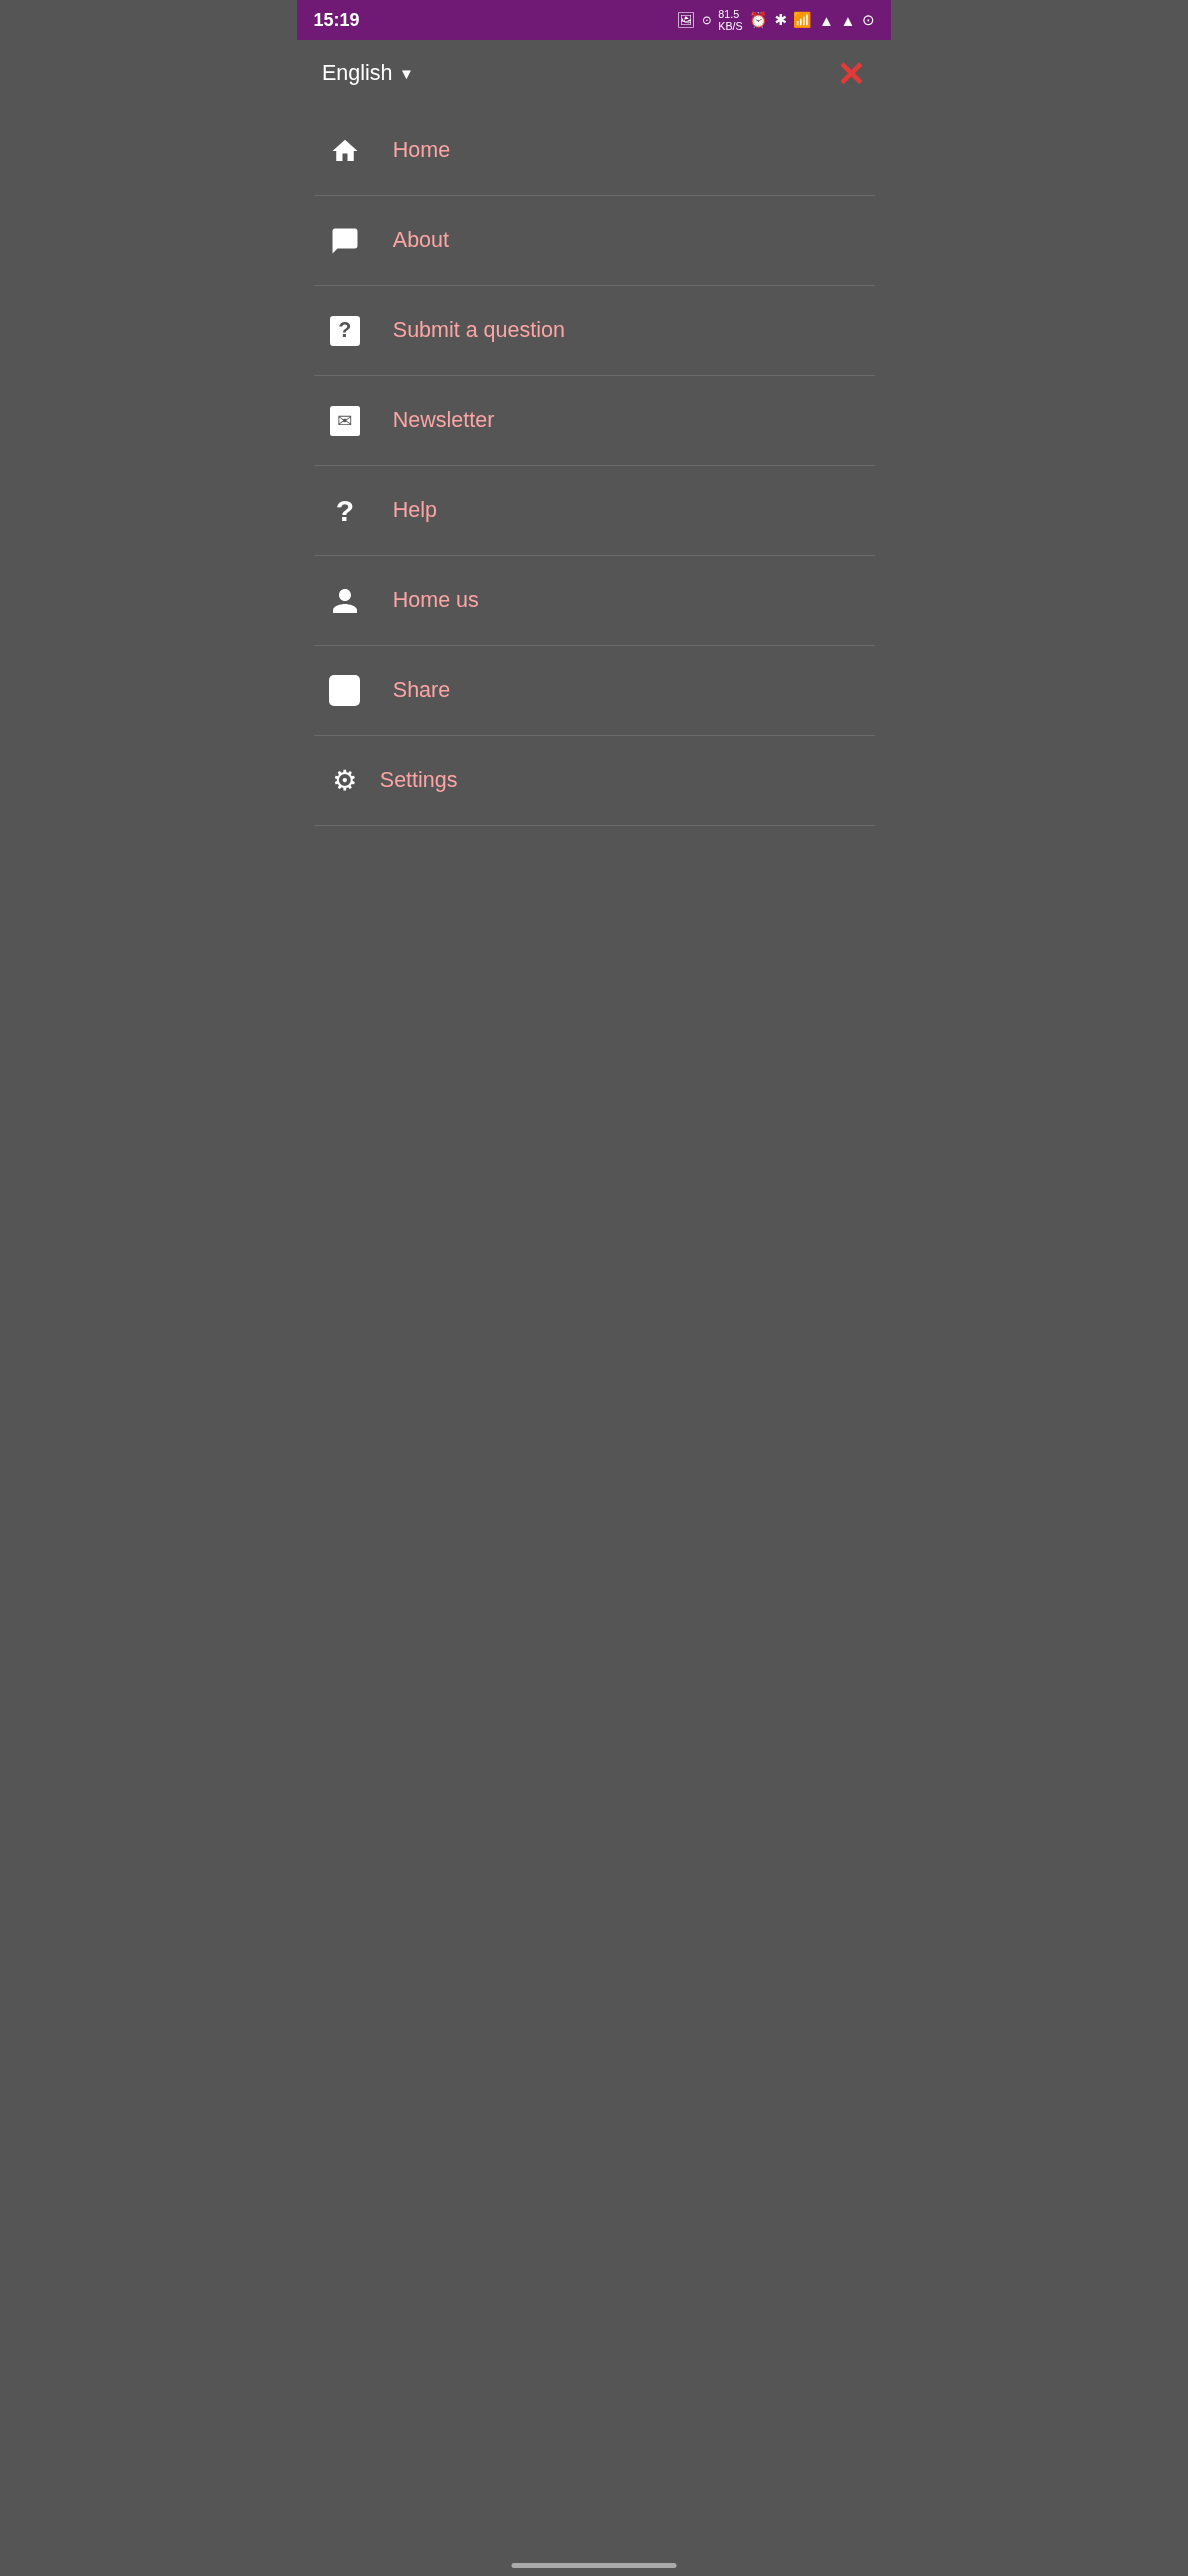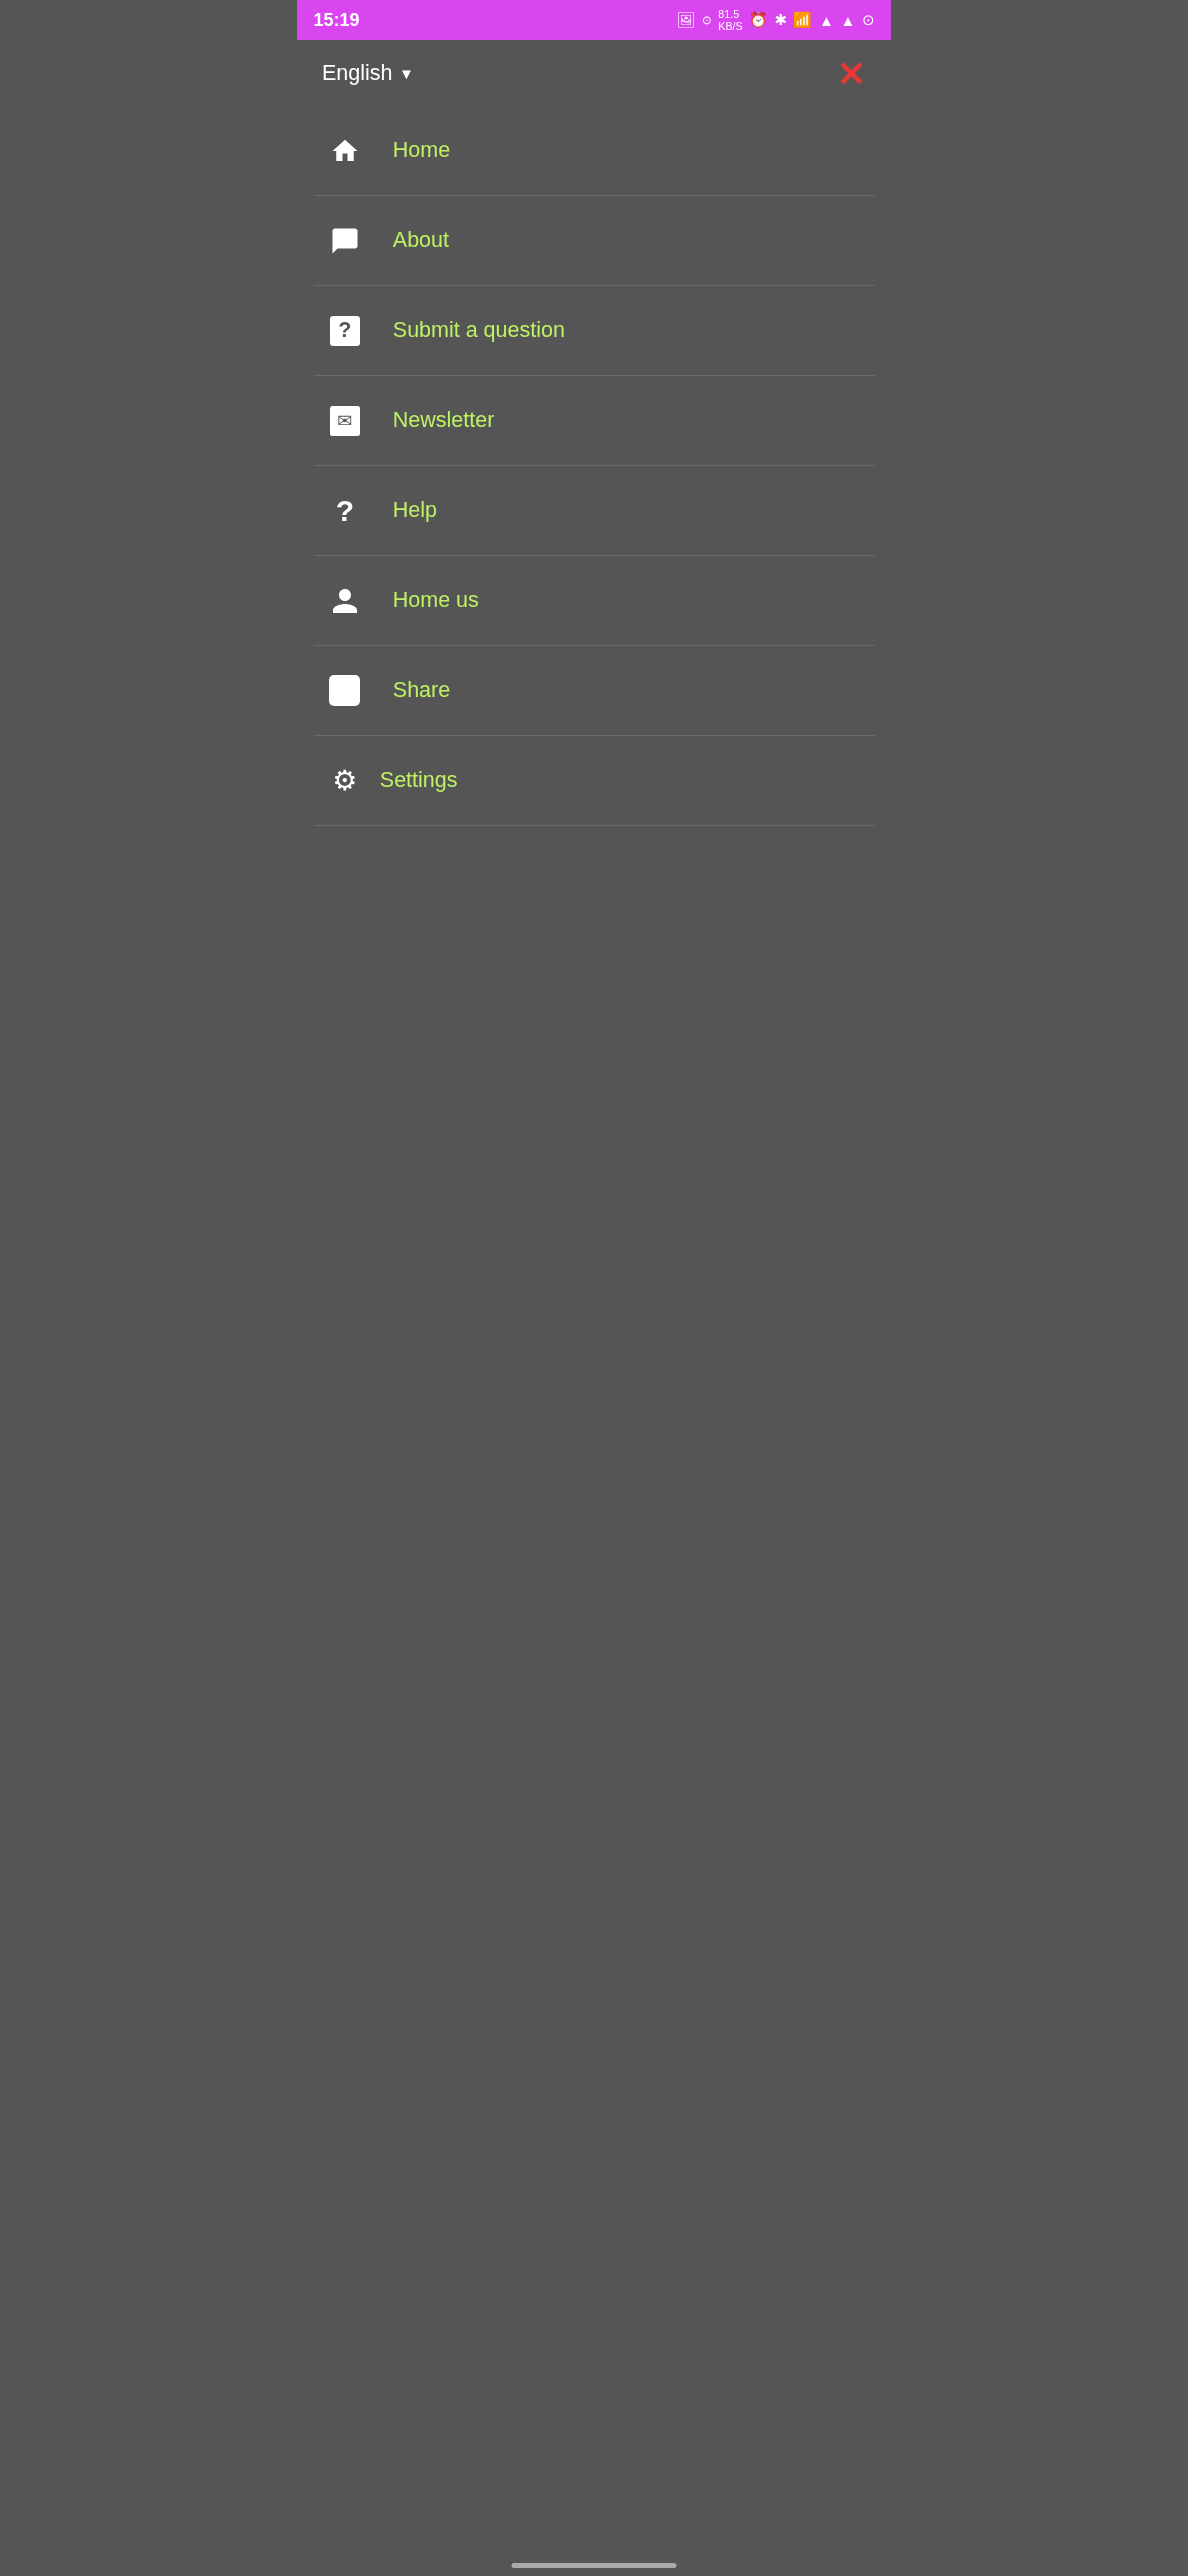--- a/index.html
+++ b/index.html
@@ -14,21 +14,21 @@
       font-family: 'Segoe UI', Arial, sans-serif;
       width: 594px;
       min-height: 1288px;
       margin: 0 auto;
       position: relative;
       overflow-x: hidden;
     }
 
     
     .status-bar {
-      background-color: #d946ef;
+      background-color: #701a75;
       height: 40px;
       display: flex;
       align-items: center;
       justify-content: space-between;
       padding: 0 16.5px;
       color: white;
       font-size: 18px;
       font-weight: 500;
     }
 
@@ -115,21 +115,21 @@
     }
 
     
     .menu-icon svg {
       width: 30px;
       height: 30px;
       fill: white;
     }
 
     .menu-label {
-      color: #bef264;
+      color: #fca5a5;
       font-size: 21.5px;
       font-weight: 400;
     }
 
     
     .bottom-bar {
       position: fixed;
       bottom: 8.3px;
       left: 50%;
       transform: translateX(-50%);

